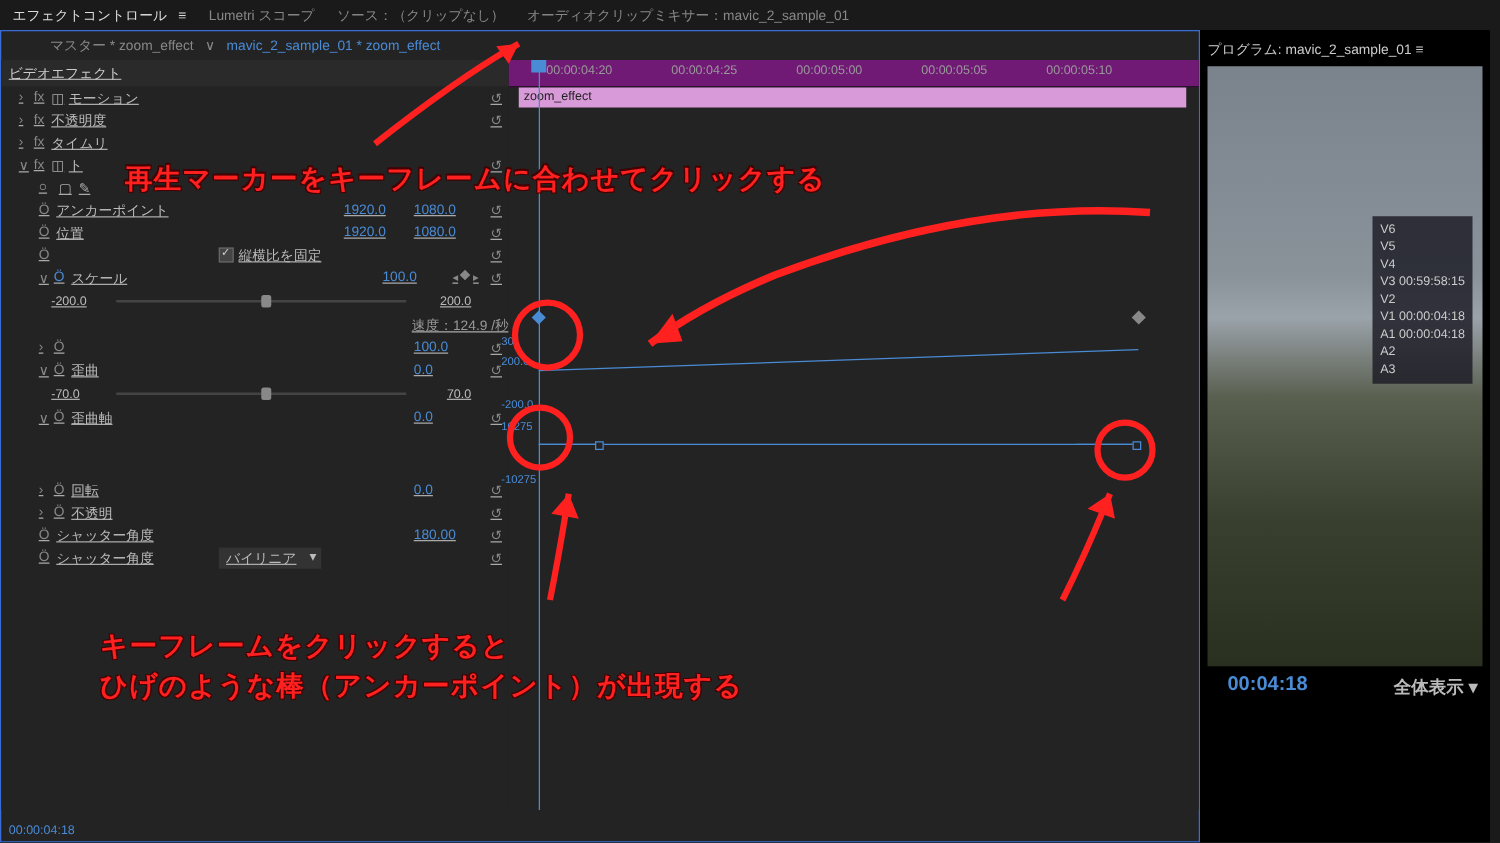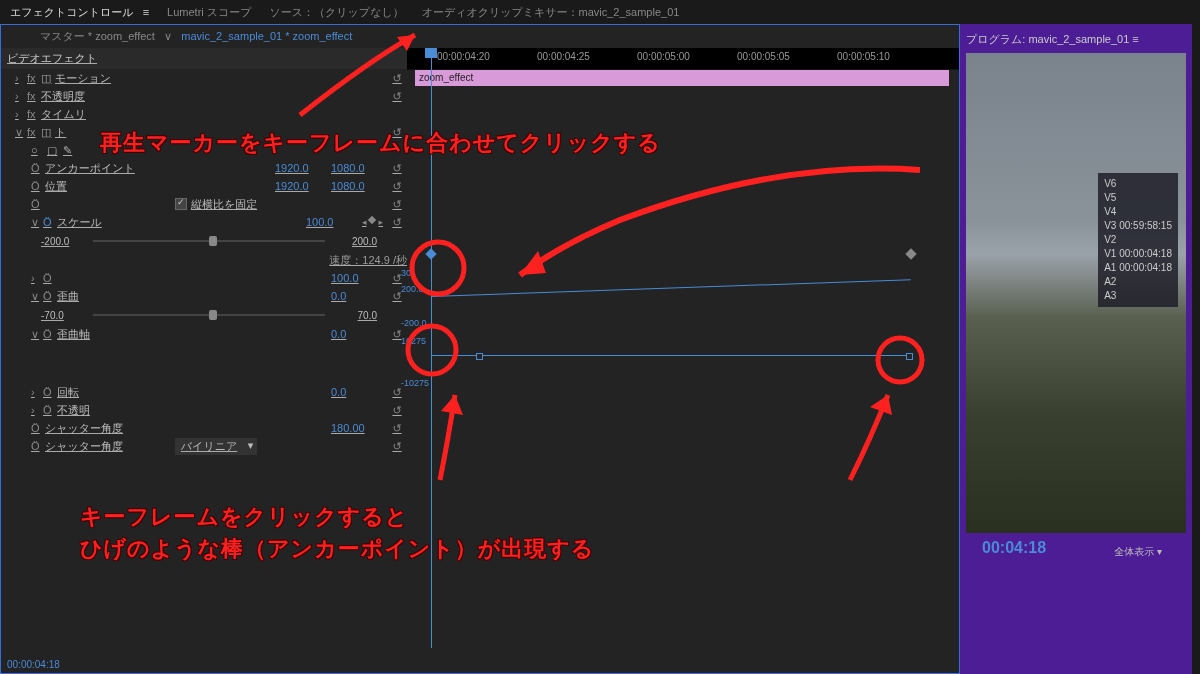--- a/index.html
+++ b/index.html
@@ -5,21 +5,21 @@
 * { margin: 0; padding: 0; box-sizing: border-box; font-family: "Meiryo", "Hiragino Sans", sans-serif; }
 body { background: #1a1a1a; color: #aaa; font-size: 11px; width: 1200px; height: 674px; overflow: hidden; position: relative; }
 
 .top-tabs { display: flex; gap: 18px; padding: 4px 10px; height: 24px; align-items: center; font-size: 11px; }
 .top-tabs .tab { color: #888; }
 .top-tabs .tab.active { color: #ddd; }
 .top-tabs .tab .ham { display:inline-block; margin-left:6px; }
 
 .main { display: flex; height: 650px; }
 .left-panel { width: 960px; border: 1px solid #3a6bd6; position: relative; background: #232323; }
-.right-panel { width: 232px; background: #4c1d95; padding: 6px; position: relative; }
+.right-panel { width: 232px; background: #000000; padding: 6px; position: relative; }
 
 .breadcrumb { padding: 4px 8px; font-size: 11px; color: #888; margin-left: 31px; }
 .breadcrumb .link { color: #4a8bd6; }
 
 .ec-body { display: flex; height: 600px; }
 .ec-left { width: 406px; background: #232323; overflow:hidden;text-decoration:underline;}
 .ec-right { flex: 1; background: #232323; position: relative; }
 
 .section-hdr { padding: 3px 6px; background: #2a2a2a; color: #ccc; font-size: 11px; }
 .prop-row { display: flex; align-items: center; padding: 2px 0 2px 14px; height: 18px; font-size: 11px; }
@@ -35,42 +35,42 @@
 .check::after{content:"✓"; color:#ccc; font-size:9px; position:absolute; left:1px; top:-2px;}
 
 .kf-nav { display:inline-flex; gap:3px; color:#888; font-size:9px; margin-right:4px;}
 .kf-nav .dia { transform: rotate(45deg); width:6px; height:6px; background:#888; display:inline-block;}
 
 .slider-row { padding: 4px 30px 4px 40px; display:flex; align-items:center; gap:8px; height:20px;}
 .slider-row .sval { width:44px; color:#bbb; font-size:10px;}
 .slider-row .track { flex:1; height:2px; background:#444; position:relative;}
 .slider-row .thumb { position:absolute; top:-4px; width:8px; height:10px; background:#888; border-radius:2px;}
 
-.timeline-ruler { height:22px; background:#000000; display:flex; position:relative; border-bottom:1px solid #111;}
+.timeline-ruler { height:22px; background:#701a75; display:flex; position:relative; border-bottom:1px solid #111;}
 .timeline-ruler .tick { position:absolute; top:3px; font-size:10px; color:#999; }
 .playhead { position:absolute; top:0; bottom:0; width:1px; background:#4a8bd6; left:24px; z-index:5;}
 .playhead::before { content:""; position:absolute; top:0; left:-6px; width:12px; height:10px; background:#4a8bd6; }
 
 .clip-bar { position:absolute; top:22px; left:8px; right:10px; height:16px; background:#d89ad8; color:#222; font-size:10px; padding-left:4px; line-height:16px;}
 
 .graph { position:absolute; top:60px; left:0; right:0; bottom:20px; }
 .graph .axis-lbl { position:absolute; right: calc(100% - 0px); font-size:9px; color:#4a8bd6; text-align:right; }
 .graph .kf-dot { position:absolute; width:8px; height:8px; background:#4a8bd6; transform:rotate(45deg); }
 .graph .hline { position:absolute; height:1px; background:#4a8bd6; }
 .graph .handle { position:absolute; width:50px; height:1px; background:#4a8bd6; }
 .graph .handle::after{content:""; position:absolute; right:-2px; top:-2px; width:5px; height:5px; border:1px solid #4a8bd6; background:#232323;}
 
 .footer { position:absolute; bottom:3px; left:6px; font-size:10px; color:#4a8bd6;}
 
 .program-hdr { font-size:11px; color:#ccc; padding:2px 0 6px 0;}
 .program-view { width:100%; height:480px; background: linear-gradient(to bottom, #7a838c 0%, #8a929a 35%, #9aa2aa 42%, #5a6050 55%, #3a4030 75%, #2a3020 100%); position:relative;}
 .overlay-track { position:absolute; right:8px; top:120px; background:rgba(30,30,40,0.85); padding:4px 6px; font-size:10px; color:#ccc;}
 .overlay-track div { line-height:14px; }
 .prog-tc { position:absolute; bottom:6px; left:16px; color:#4a8bd6; font-size:16px;font-weight:bold;}
-.prog-fit { position:absolute; bottom:4px; right:24px; color:#bbb; font-size:10px;}
+.prog-fit { position:absolute; bottom:4px; right:4px; color:#bbb; font-size:14px;font-weight:bold;}
 
 
 .anno { position:absolute; pointer-events:none; z-index:50; }
 .anno-text { color:#ff2020; font-size:22px; font-weight:600; text-shadow: 1px 1px 0 #400, -1px -1px 0 #400, 1px -1px 0 #400, -1px 1px 0 #400; letter-spacing:1px;}
 </style>
 </head>
 <body>
 
 <div class="top-tabs">
   <span class="tab active"><span>エフェクトコントロール</span> <span class="ham">≡</span></span>

